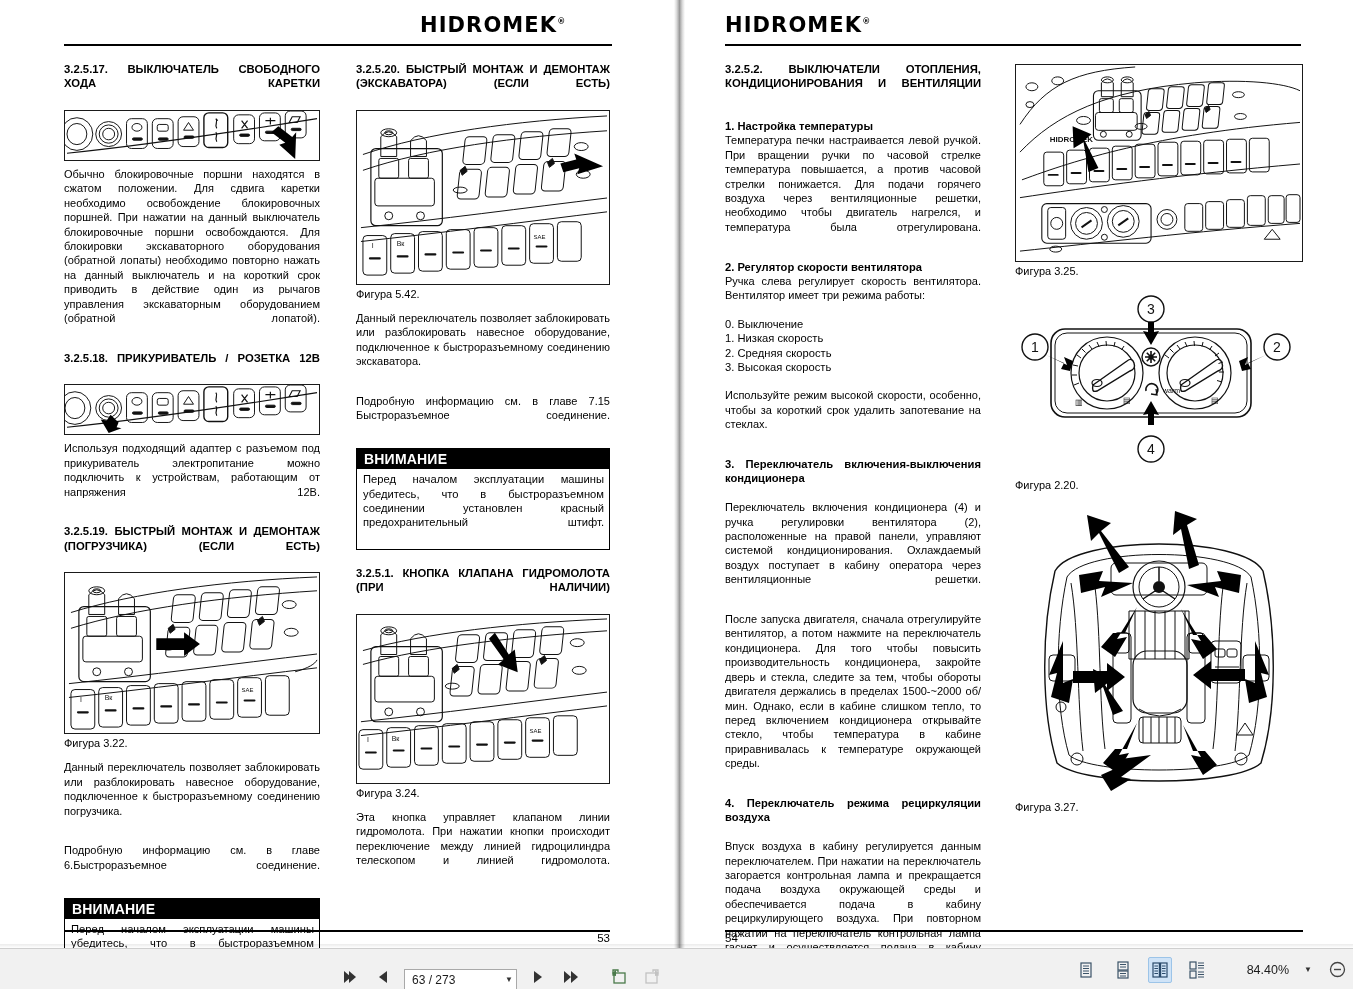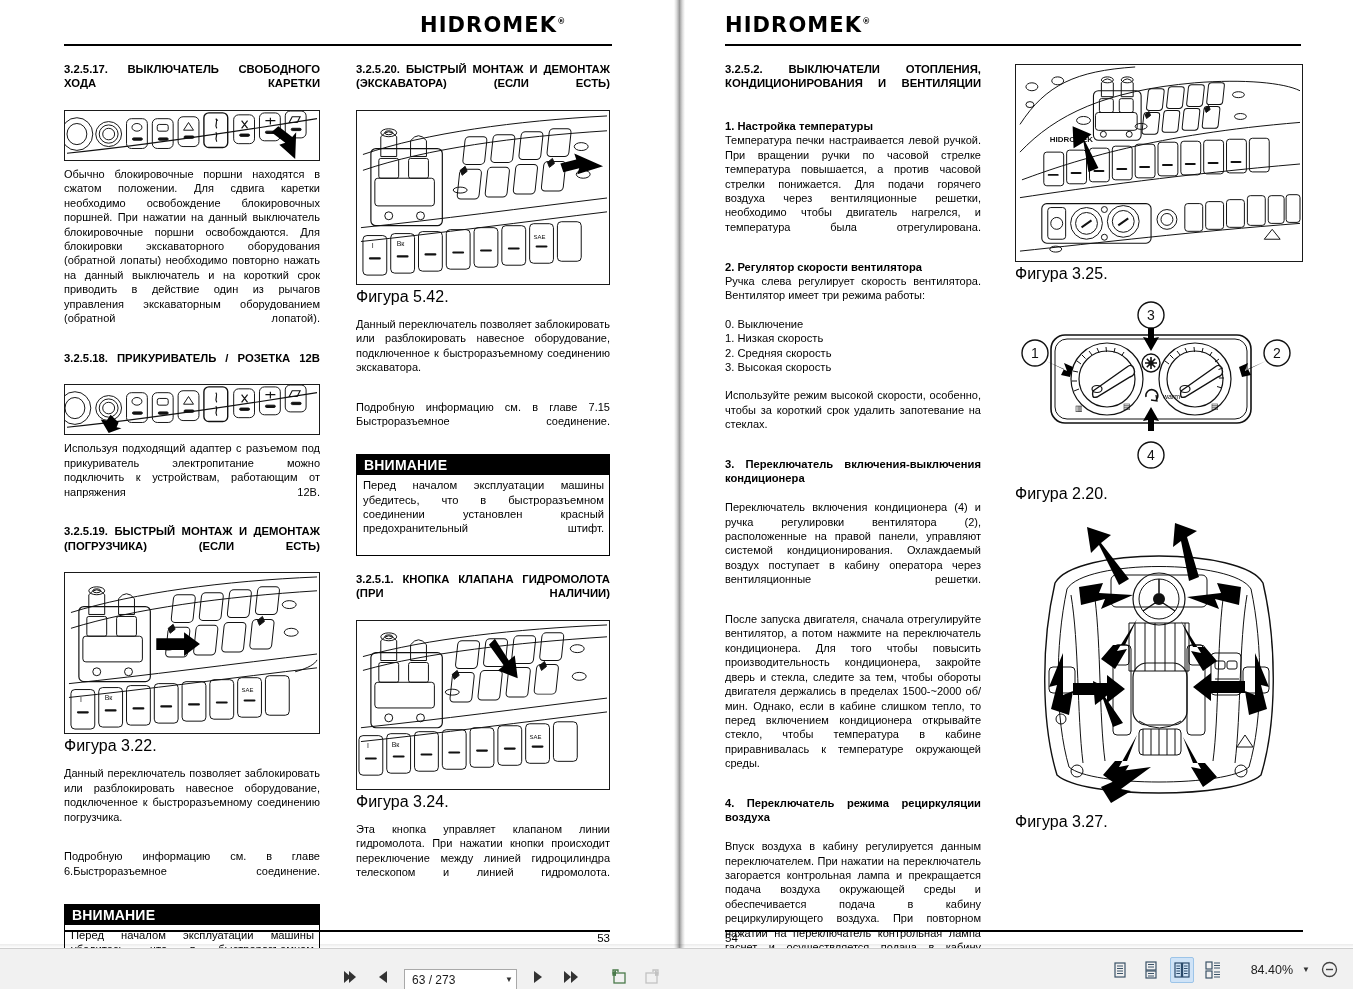--- a/index.html
+++ b/index.html
@@ -104,21 +104,21 @@
   p.listline {
     font-family: "Liberation Sans", sans-serif;
     font-size: 11.2px;
     line-height: 14.4px;
     color: #000;
     margin: 0;
     text-align: left;
   }
   .caption {
     font-family: "Liberation Sans", sans-serif;
-    font-size: 16px;
+    font-size: 11px;
     color: #000;
     margin: 3px 0 11px 0;
   }
 
   
   .warn { border: 1.5px solid #000; margin-top: 2px; }
   .warn-title {
     background: #000; color: #fff;
     font-family: "Liberation Sans", sans-serif;
     font-weight: bold; font-size: 14px;
@@ -154,22 +154,22 @@
   }
   .toolbar-shadow {
     position:absolute; left:0; bottom:41px; width:1353px; height:4px;
     background: linear-gradient(to bottom, rgba(0,0,0,0.08), rgba(0,0,0,0));
   }
   .tb-center {
     position: absolute; left: 338px; top: 0;
     height: 41px; display: flex; align-items: flex-end; gap: 9px;
   }
   .tb-right {
-    position: absolute; right: 12px; top: 0;
-    height: 41px; display: flex; align-items: center; gap: 7px;
+    position: absolute; right: 4px; top: 0;
+    height: 41px; display: flex; align-items: center; gap: 13px;
   }
   .tb-btn {
     width: 24px; height: 26px;
     display: flex; align-items: center; justify-content: center;
     border: 1px solid transparent; border-radius: 2px;
     cursor: default;
   }
   .tb-btn.sel { background: #cfe3f7; border-color: #9cc4e8; }
   .tb-btn.disabled { opacity: .38; }
   .page-field {

